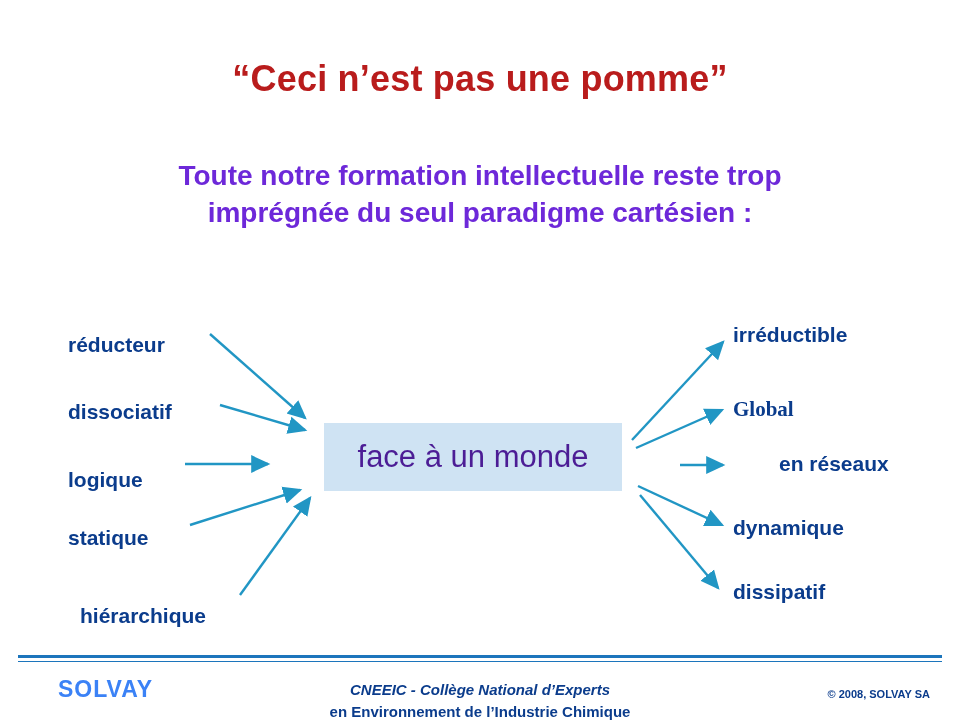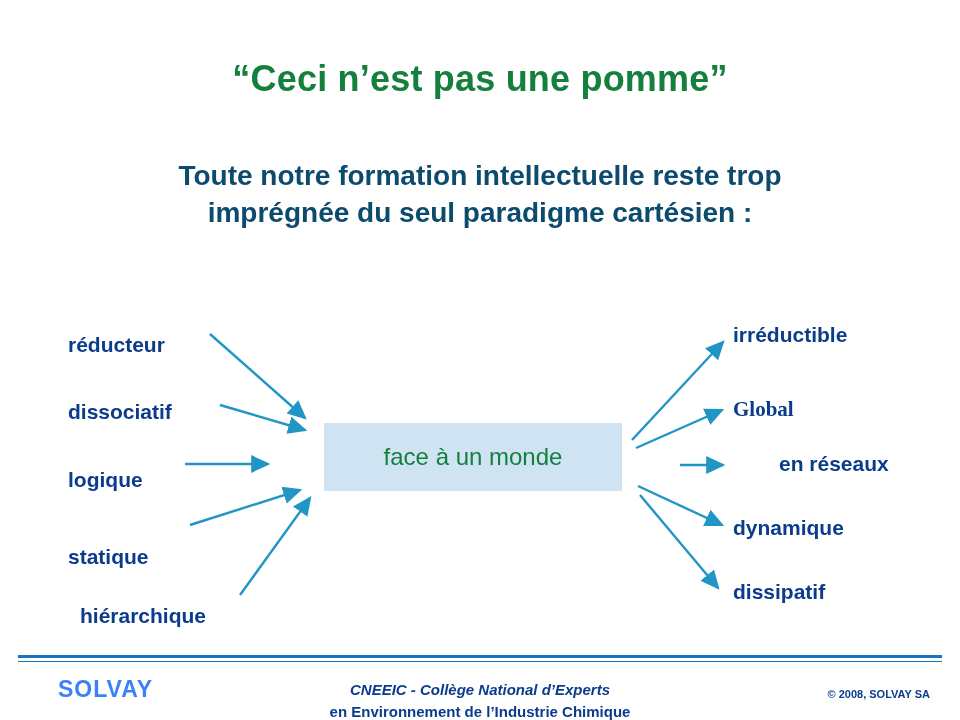--- a/index.html
+++ b/index.html
@@ -21,34 +21,34 @@
     background: #ffffff;
   }
 
   
   .title {
     position: absolute;
     top: 58px;
     left: 0;
     width: 960px;
     text-align: center;
-    color: #15803d;
+    color: #b91c1c;
     font-size: 36px;
     font-weight: bold;
     letter-spacing: 0.2px;
   }
 
   
   .subtitle {
     position: absolute;
     top: 158px;
     left: 50px;
     width: 860px;
     text-align: center;
-    color: #0c4a6e;
+    color: #6d28d9;
     font-size: 28px;
     font-weight: bold;
     line-height: 1.32;
   }
 
   
   .diagram {
     position: absolute;
     top: 290px;
     left: 0;
@@ -59,22 +59,22 @@
   .center-box {
     position: absolute;
     left: 324px;
     top: 133px;
     width: 298px;
     height: 68px;
     background: #CFE3F3;
     display: flex;
     align-items: center;
     justify-content: center;
-    color: #15803d;
-    font-size: 24px;
+    color: #4c1d95;
+    font-size: 31px;
     font-weight: normal;
   }
 
   .lbl {
     position: absolute;
     color: #0B3C8C;
     font-size: 21px;
     font-weight: bold;
     white-space: nowrap;
   }
@@ -173,21 +173,21 @@
       <line x1="638" y1="196" x2="722" y2="235" stroke="#2196C4" stroke-width="2.4" marker-end="url(#ah)"></line>
       <line x1="640" y1="205" x2="718" y2="298" stroke="#2196C4" stroke-width="2.4" marker-end="url(#ah)"></line>
     </svg>
 
     <div class="center-box">face à un monde</div>
 
     <div class="left-labels">
       <div class="lbl" style="left:68px; top:23px;">réducteur</div>
       <div class="lbl" style="left:68px; top:90px;">dissociatif</div>
       <div class="lbl" style="left:68px; top:158px;text-align:right;">logique</div>
-      <div class="lbl" style="left:68px; top:235px;">statique</div>
+      <div class="lbl" style="left:68px; top:216px;">statique</div>
       <div class="lbl" style="left:80px; top:294px;">hiérarchique</div>
     </div>
 
     <div class="right-labels">
       <div class="lbl" style="left:733px; top:33px;">irréductible</div>
       <div class="lbl" style="left:733px; top:107px;font-family:Liberation Serif, serif;">Global</div>
       <div class="lbl" style="left:733px; top:162px;margin-left:46px;">en réseaux</div>
       <div class="lbl" style="left:733px; top:226px;">dynamique</div>
       <div class="lbl" style="left:733px; top:290px;">dissipatif</div>
     </div>

